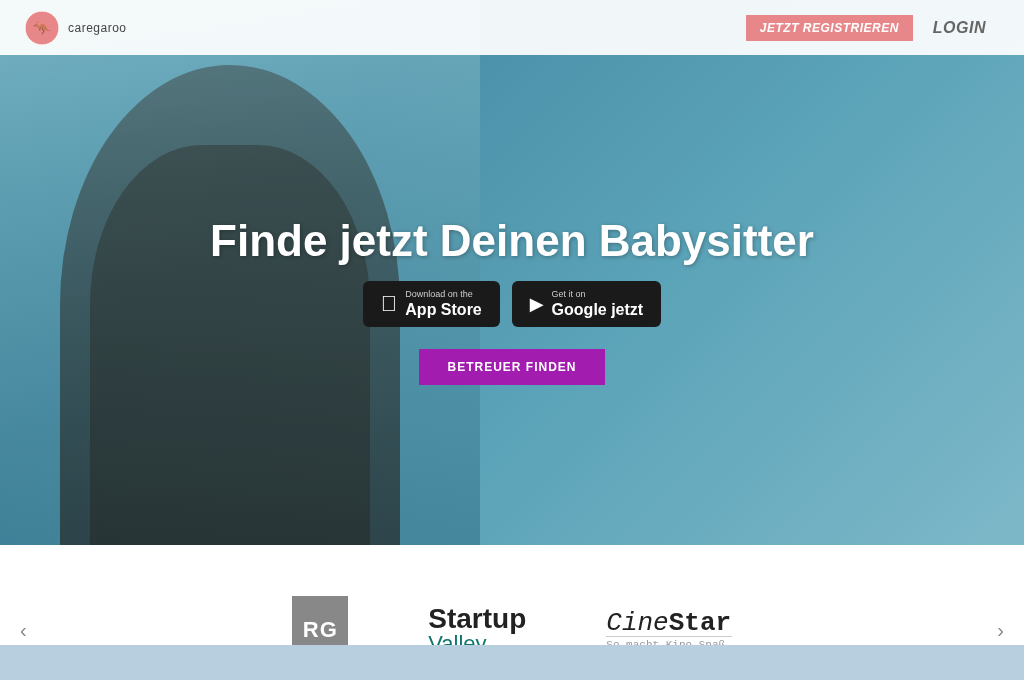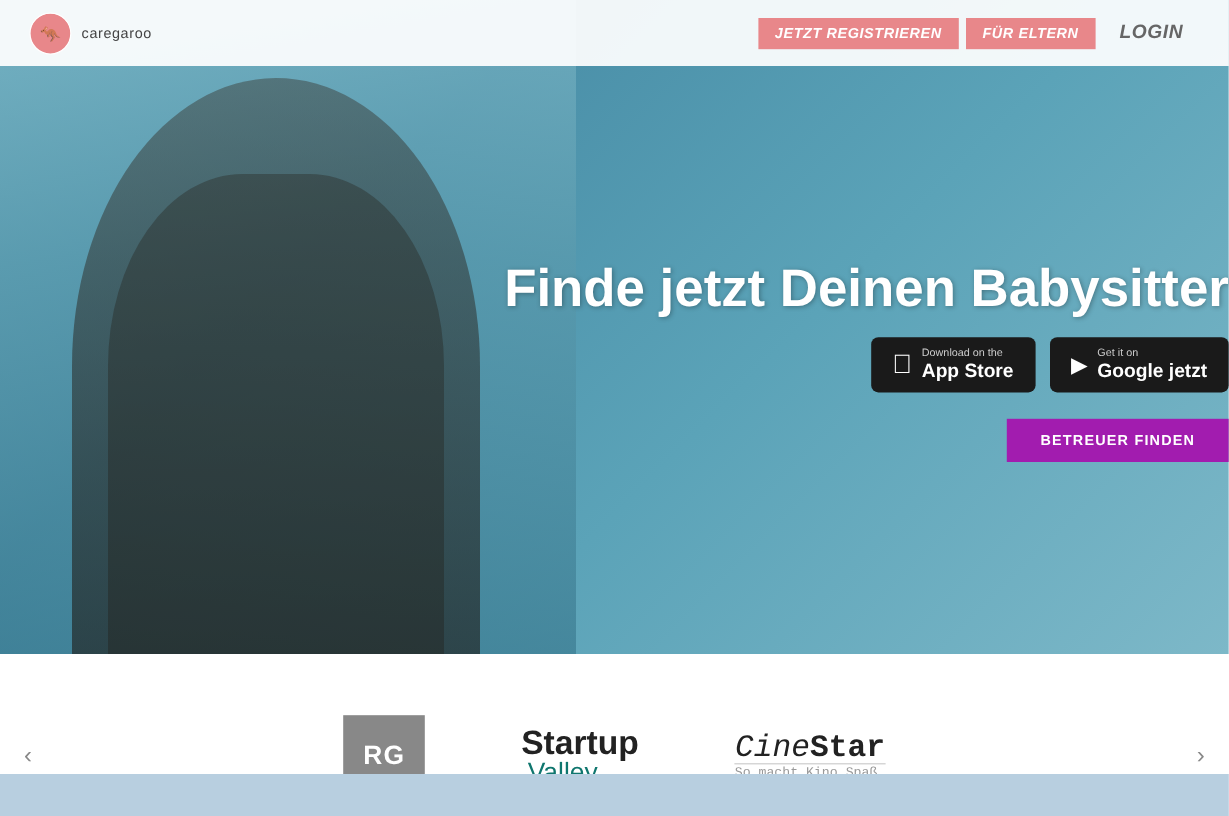--- a/index.html
+++ b/index.html
@@ -76,21 +76,21 @@
     .hero-bg {
       position: absolute;
       inset: 0;
       background: linear-gradient(135deg, #6aacbf 0%, #4a8fa8 30%, #5ba3b8 60%, #7db8c8 100%);
     }
     .hero-content {
       position: absolute;
       top: 0; left: 0; right: 0; bottom: 0;
       display: flex;
       flex-direction: column;
-      align-items: flex-end;
+      align-items: center;
       justify-content: center;
       padding-top: 55px;
       text-align: center;
     }
     .hero-title {
       font-size: 44px;
       font-weight: 700;
       color: white;
       text-shadow: 1px 1px 4px rgba(0,0,0,0.3);
       margin-bottom: 14px;
@@ -186,25 +186,25 @@
     .partner-arrow-left { left: 0; }
     .partner-arrow-right { right: 0; }
     .partners-logos {
       display: flex;
       align-items: center;
       gap: 80px;
     }
     .partner-logo {
       display: flex;
       flex-direction: column;
-      align-items: center;
+      align-items: flex-start;
       justify-content: center;
     }
     .rg-logo {
-      width: 68px;
+      width: 56px;
       height: 68px;
       background: #888;
       display: flex;
       align-items: center;
       justify-content: center;
       color: white;
       font-size: 22px;
       font-weight: 700;
       letter-spacing: 1px;
     }
@@ -265,21 +265,20 @@
 <nav class="navbar">
   <div class="logo-area">
     <svg class="logo-icon" viewBox="0 0 36 36">
       <circle cx="18" cy="18" r="17" fill="#e8878a" stroke="white" stroke-width="1"></circle>
       <text x="18" y="23" text-anchor="middle" fill="white" font-size="14" font-weight="bold">🦘</text>
     </svg>
     <span class="logo-text">caregaroo</span>
   </div>
   <div class="nav-buttons">
     <button class="nav-btn btn-register">JETZT REGISTRIEREN</button>
-    <button class="nav-btn btn-eltern">FÜR ELTERN</button>
     <button class="nav-btn btn-login">LOGIN</button>
   </div>
 </nav>
 
 <div class="hero">
   <div class="hero-bg"></div>
 
   <div style="position:absolute;left:0;top:0;width:480px;height:545px;overflow:hidden;">
 
     <div style="position:absolute;inset:0;background:linear-gradient(180deg,#7ab5c5 0%,#5a9aad 40%,#3a7a90 100%);opacity:0.7;"></div>

